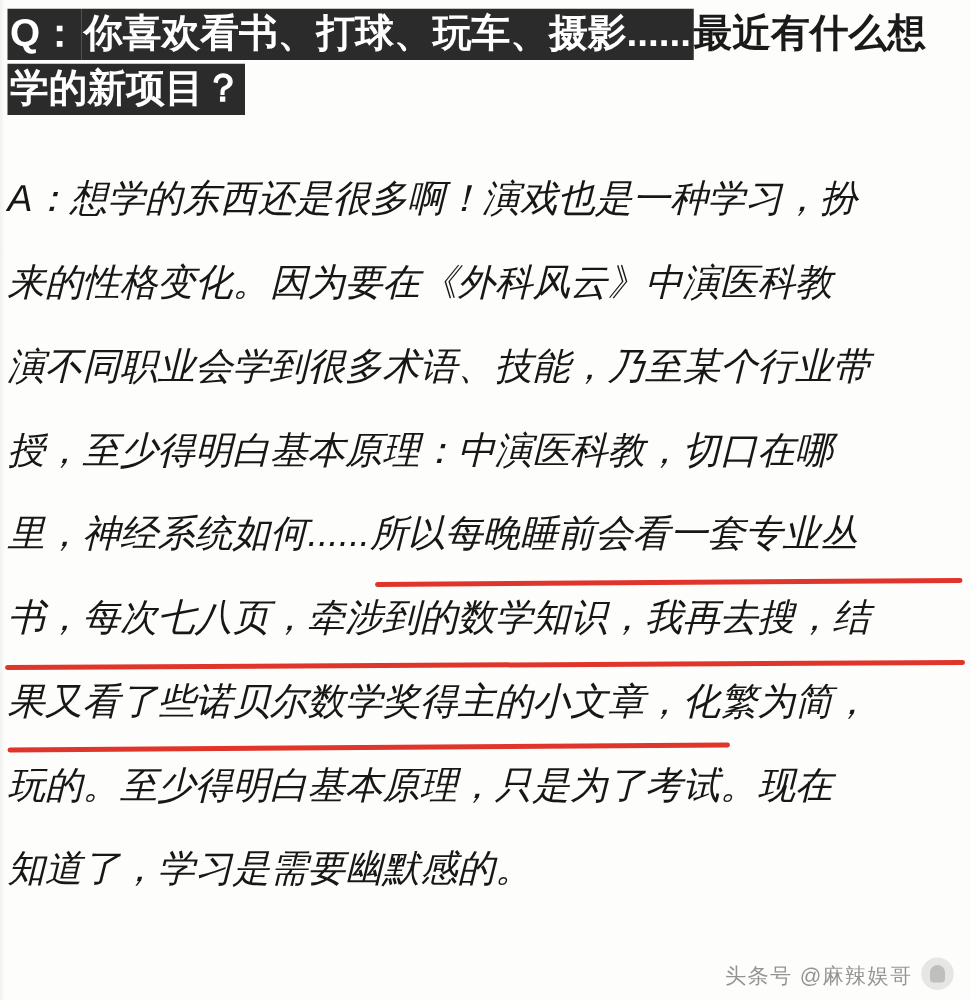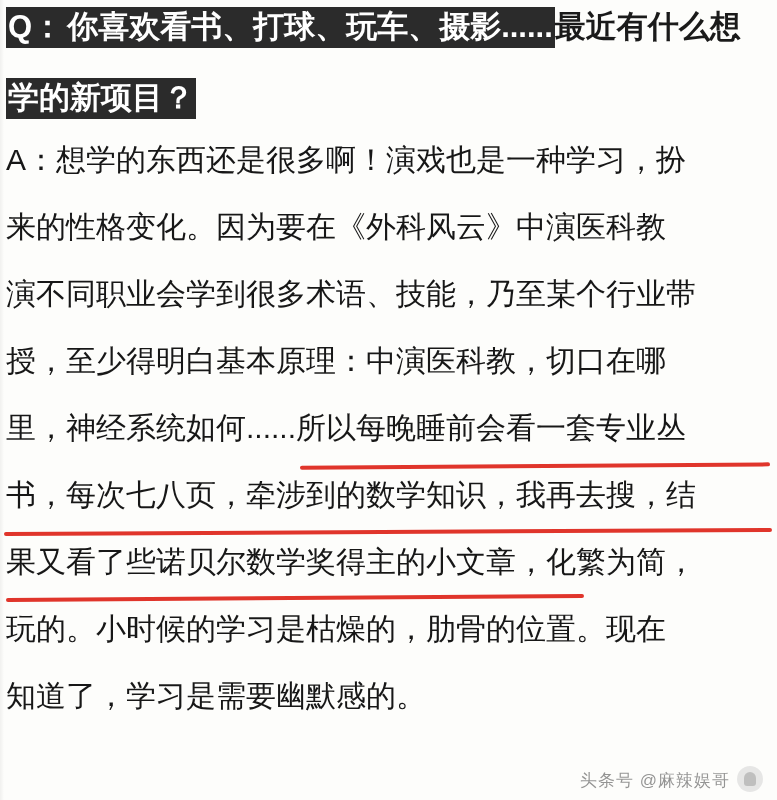--- a/index.html
+++ b/index.html
@@ -38,35 +38,36 @@
     font-weight: 700;
   }
   .q-line-1 {
     position: absolute;
     left: 6px;
     top: 2px;
   }
   .q-line-2 {
     position: absolute;
     left: 6px;
-    top: 73px;
+    top: 46px;
   }
   .hl {
     background: #2b2b2b;
     color: #ffffff;
     padding: 2px 2px 4px 2px;
   }
   .plain {
     color: #1a1a1a;
   }
   .a-block {
     position: absolute;
     left: 0;
     top: 126px;
     width: 694px;
+    font-style: italic;
   }
   .a-line {
     position: relative;
     display: block;
     white-space: nowrap;
     font-size: 30px;
     line-height: 67px;
     height: 67px;
     color: #171717;
     padding-left: 6px;
@@ -136,21 +137,21 @@
   </div>
 
   <div class="a-block">
     <span class="a-line">A：想学的东西还是很多啊！演戏也是一种学习，扮</span>
     <span class="a-line">来的性格变化。因为要在《外科风云》中演医科教</span>
     <span class="a-line">演不同职业会学到很多术语、技能，乃至某个行业带</span>
     <span class="a-line">授，至少得明白基本原理：中演医科教，切口在哪</span>
     <span class="a-line">里，神经系统如何......所以每晚睡前会看一套专业丛</span>
     <span class="a-line">书，每次七八页，牵涉到的数学知识，我再去搜，结</span>
     <span class="a-line">果又看了些诺贝尔数学奖得主的小文章，化繁为简，</span>
-    <span class="a-line">玩的。小时候的学习是枯燥的，肋骨的位置。现在</span>
+    <span class="a-line">玩的。至少得明白基本原理，只是为了考试。现在</span>
     <span class="a-line">知道了，学习是需要幽默感的。</span>
 
     <div class="underline u1"></div>
     <div class="underline u2"></div>
     <div class="underline u3"></div>
   </div>
 
   <div class="watermark">
     <span class="wm-text">头条号 @麻辣娱哥</span>
     <span class="wm-logo"></span>

